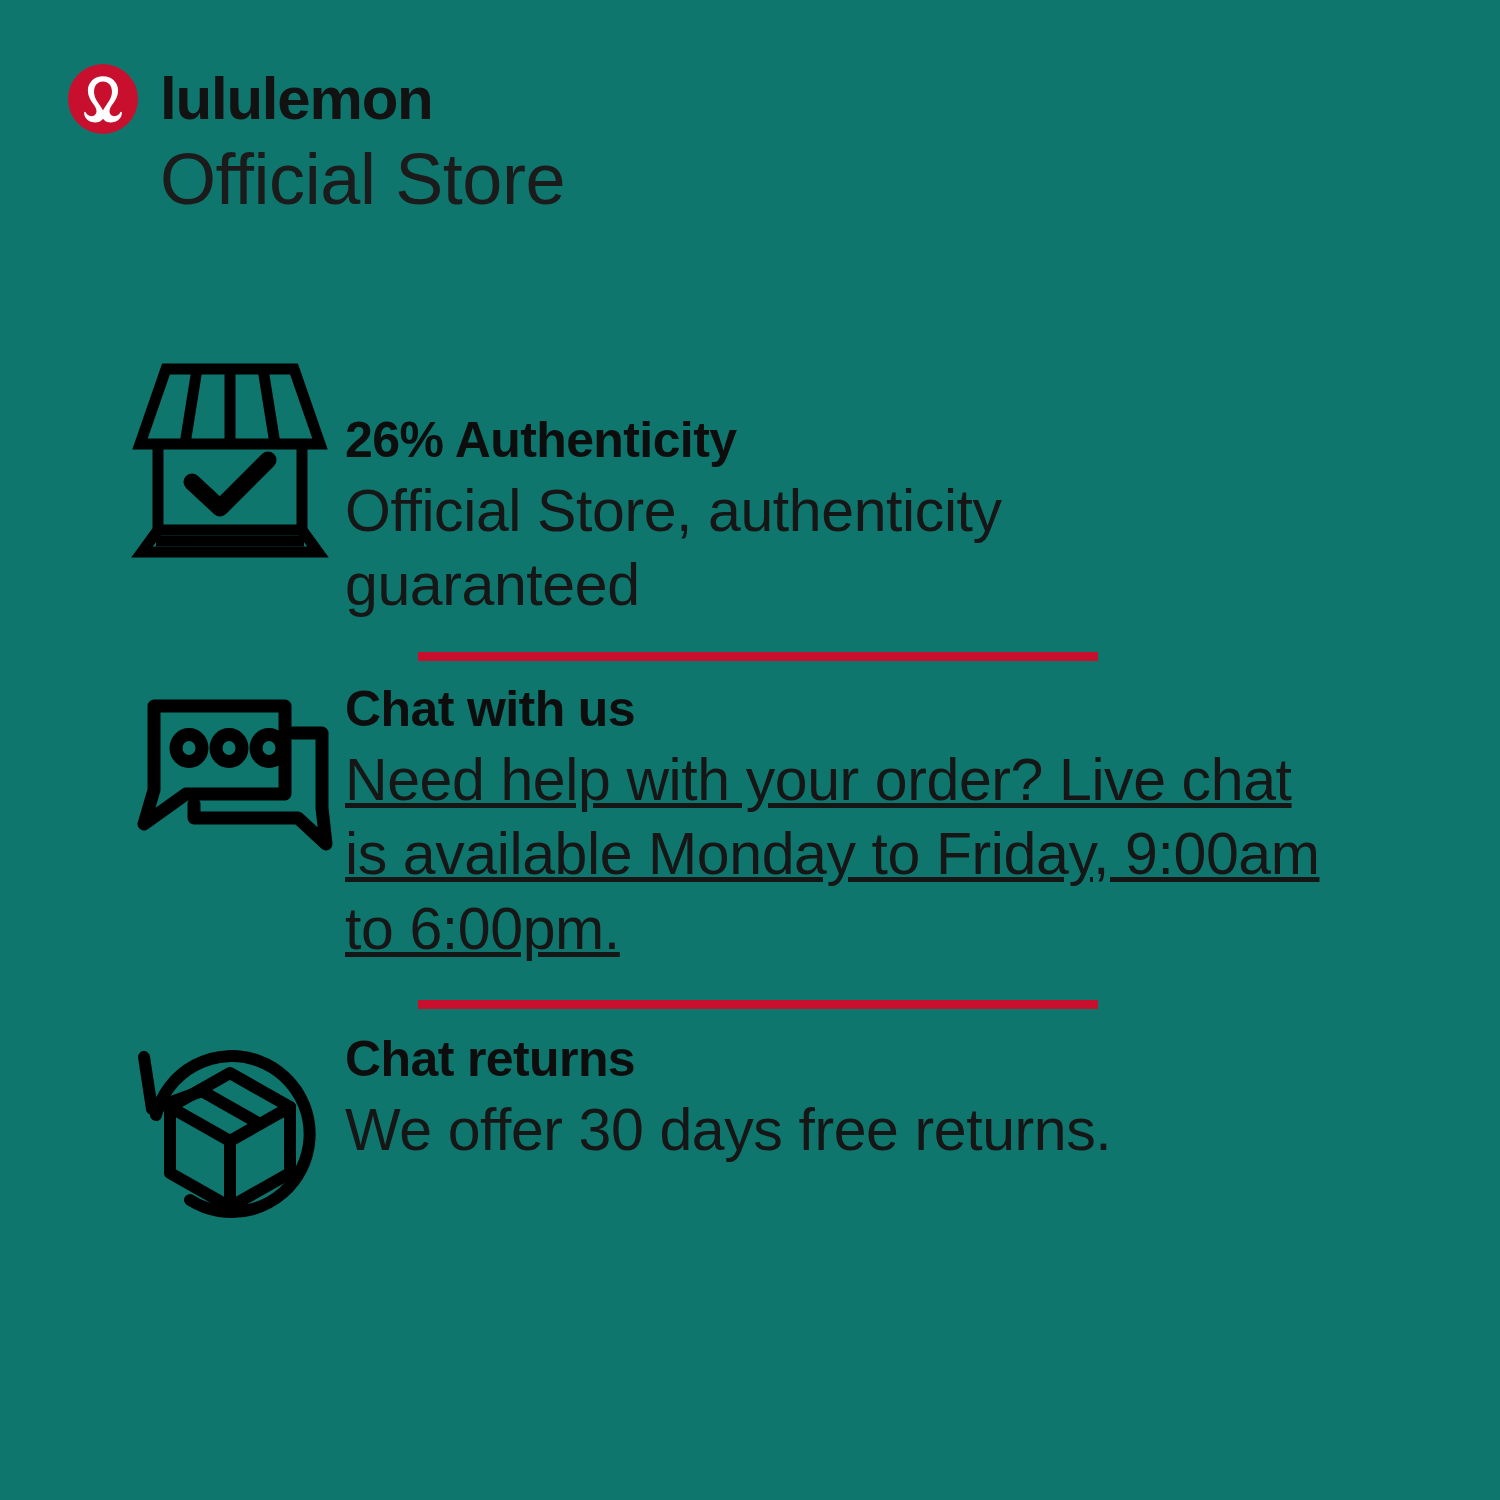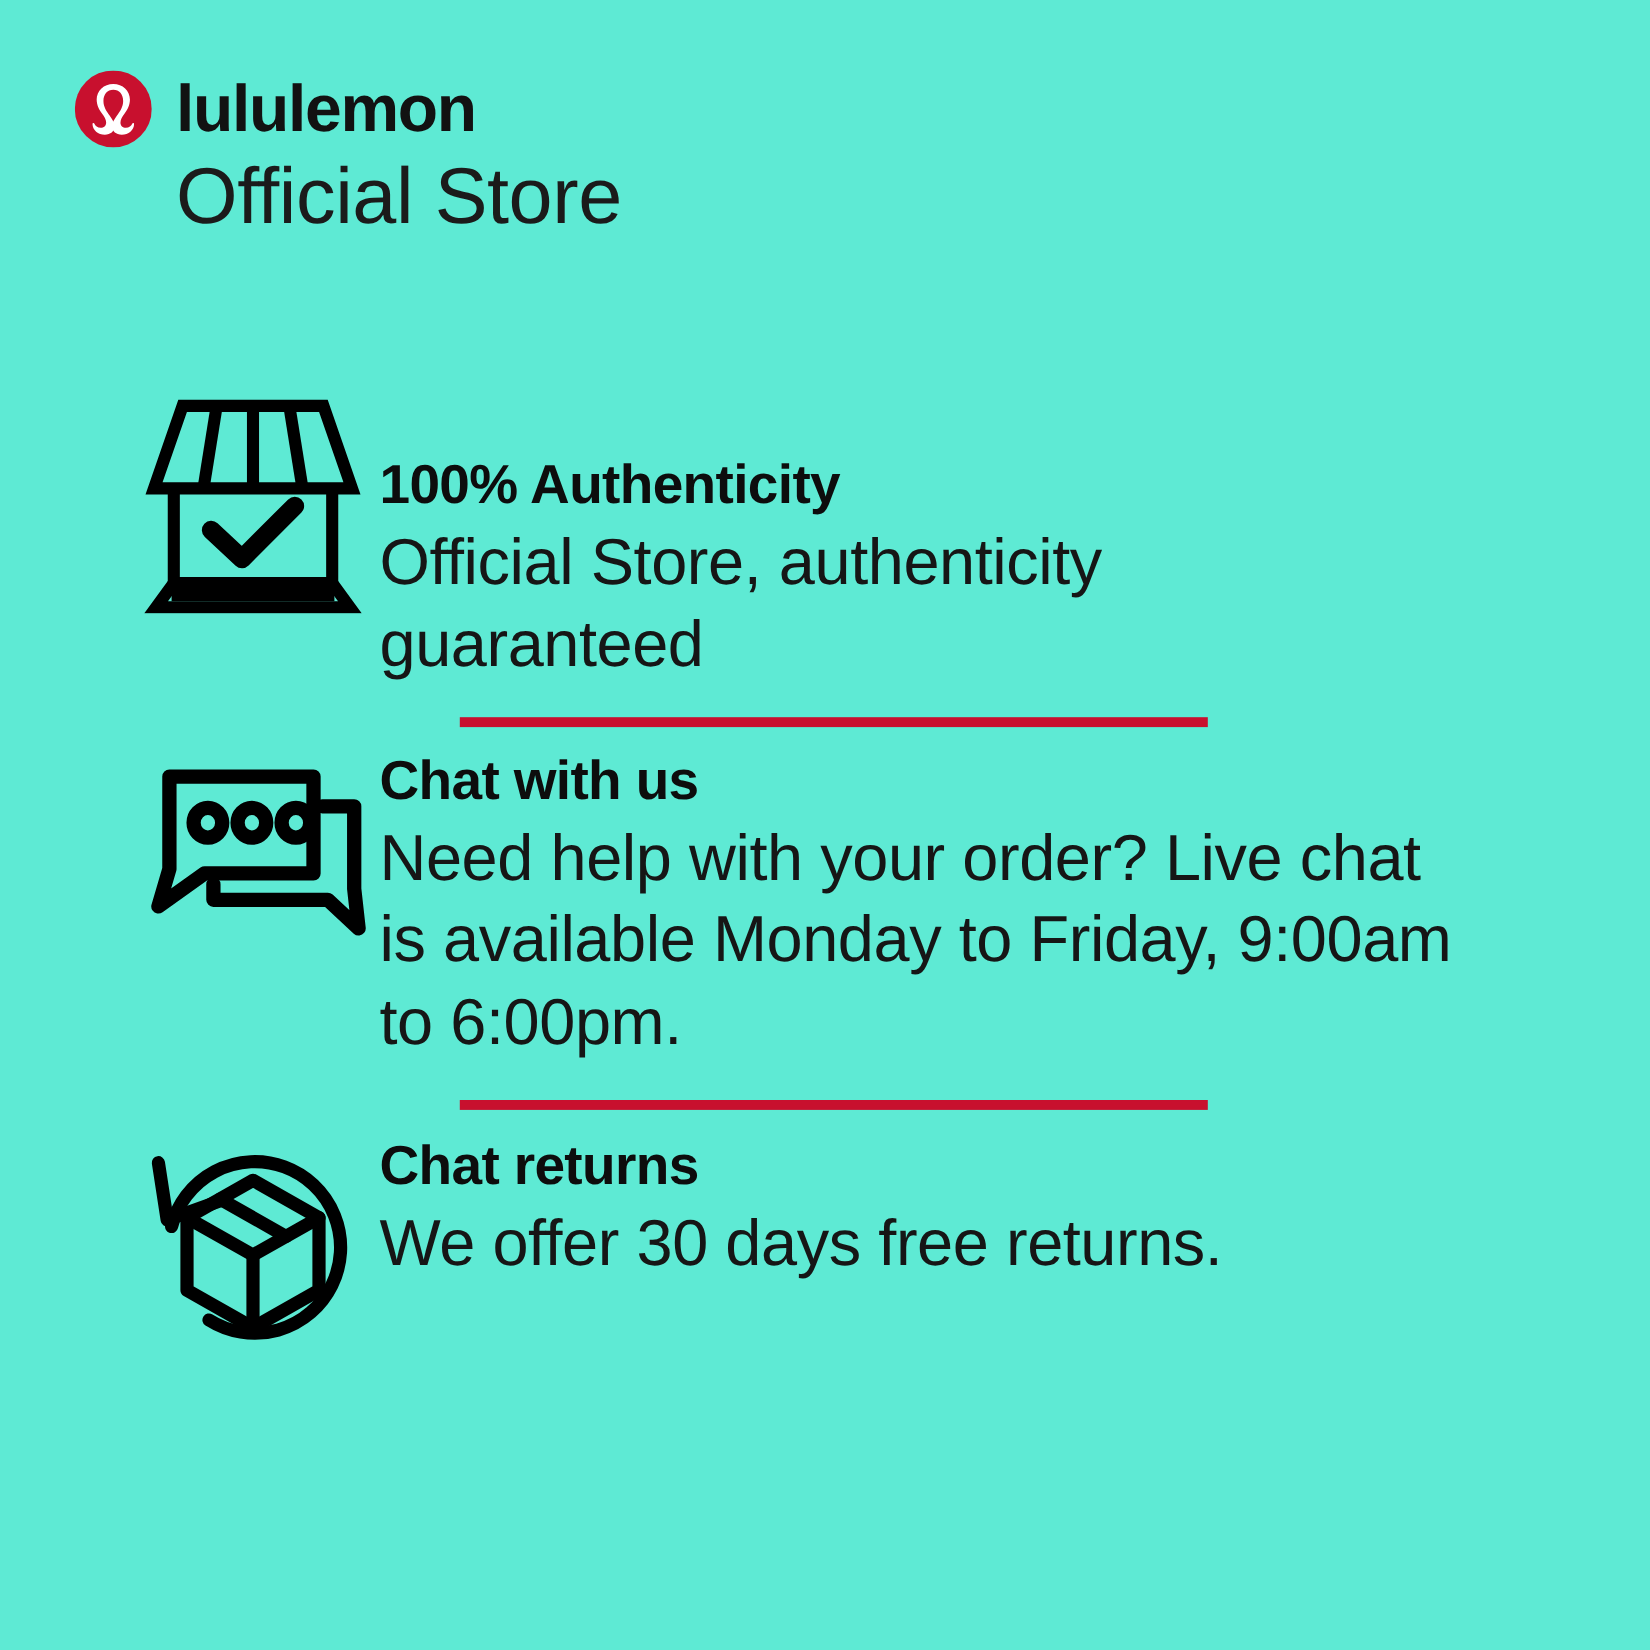--- a/index.html
+++ b/index.html
@@ -12,21 +12,21 @@
     background: #e5e5e5;
     font-family: "Liberation Sans", sans-serif;
     color: #111111;
     overflow: hidden;
   }
 
   .page {
     position: relative;
     width: 1500px;
     height: 1500px;
-    background: #5eead4;
+    background: #0f766e;
   }
 
   
   .brand {
     position: absolute;
     left: 68px;
     top: 60px;
     width: 900px;
   }
   .brand-row {
@@ -107,21 +107,21 @@
   }
 
   
   .feature--authenticity { height: 300px; }
   .feature--authenticity .feature-text { padding-top: 52px; }
   .feature--authenticity .feature-desc { max-width: 740px; }
 
   .feature--chat { height: 345px; }
   .feature--chat .feature-icon { padding-top: 25px; }
   .feature--chat .feature-text { padding-top: 20px; }
-  .feature--chat .feature-desc { max-width: 980px; }
+  .feature--chat .feature-desc { max-width: 980px; text-decoration: underline; }
 
   .feature--returns { height: 260px; }
   .feature--returns .feature-icon { padding-top: 20px; }
   .feature--returns .feature-text { padding-top: 22px; }
 
   
   .divider-wrap {
     padding-left: 418px;
   }
   .divider {
@@ -190,21 +190,21 @@
             <path d="M28 84 V170 H172 V84"></path>
 
             <path d="M28 170 L12 192 H188 L172 170"></path>
             <path d="M26 181 H174"></path>
           </g>
 
           <path d="M62 122 L90 148 L138 100" fill="none" stroke="#000000" stroke-width="17" stroke-linecap="round" stroke-linejoin="round"></path>
         </svg>
       </div>
       <div class="feature-text">
-        <p class="feature-title">100% Authenticity</p>
+        <p class="feature-title">26% Authenticity</p>
         <p class="feature-desc">Official Store, authenticity guaranteed</p>
       </div>
     </div>
 
     <div class="divider-wrap">
       <hr class="divider divider--one">
     </div>
 
     <div class="feature feature--chat">
       <div class="feature-icon">

